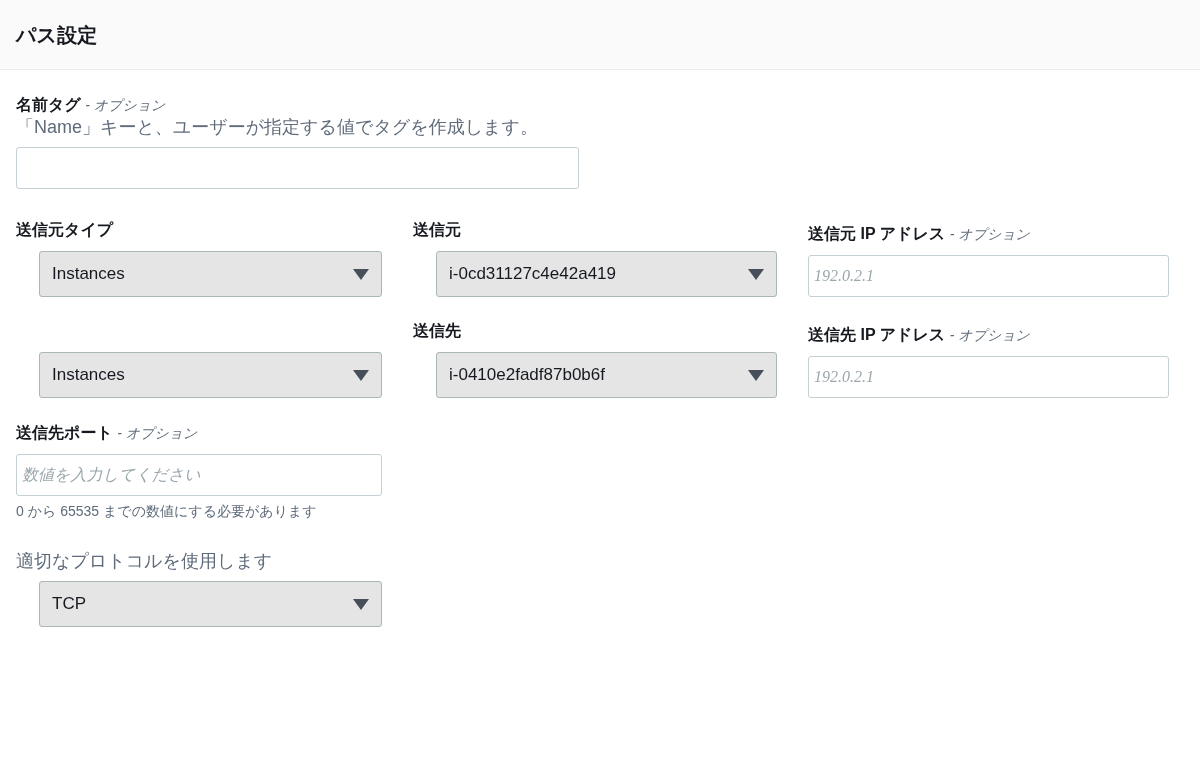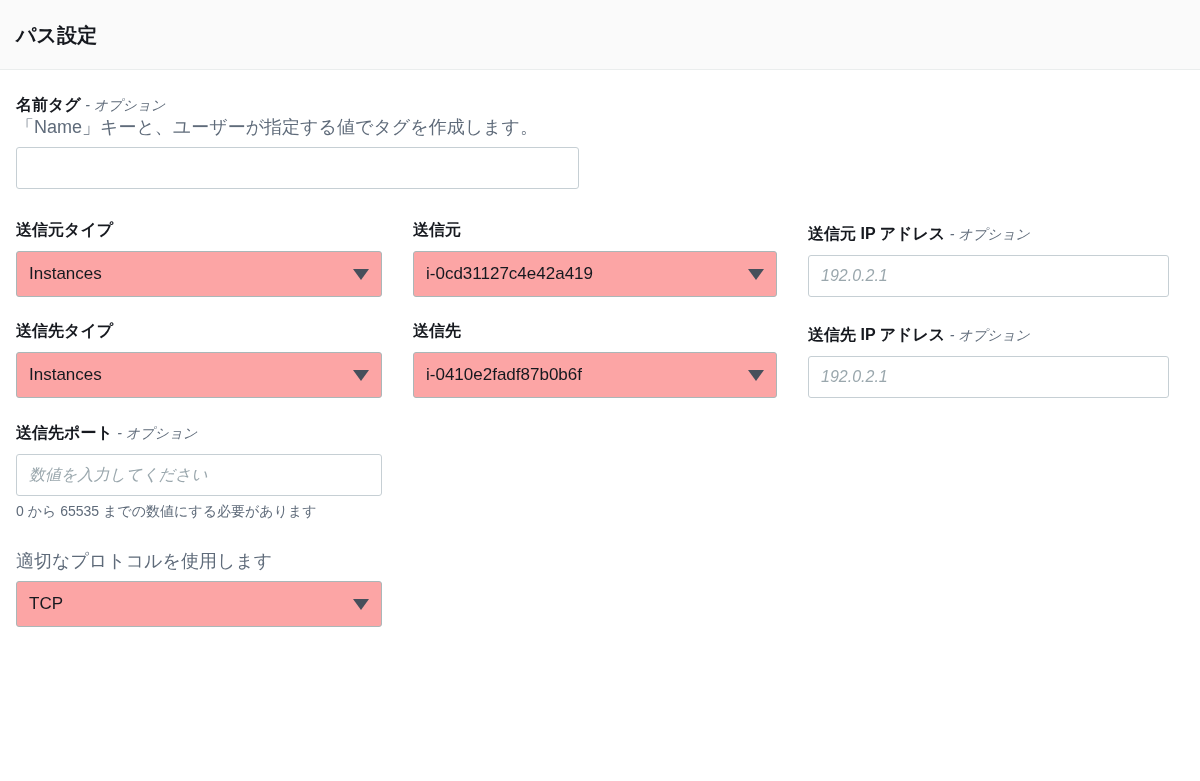--- a/index.html
+++ b/index.html
@@ -77,45 +77,46 @@
     max-width: 368px;
   }
 
   
   .txt-input {
     box-sizing: border-box;
     height: 42px;
     border: 1px solid #c6cfd4;
     border-radius: 3px;
     background: #ffffff;
-    font-family: Liberation Sans, sans-serif;
+    font-family: Liberation Serif, serif;
     font-size: 16px;
     color: #16191f;
-    padding: 0 12px;
+    padding: 0 5px;
     outline: none;
     display: block;
   }
   .txt-input::placeholder {
     color: #9aa7ad;
     font-style: italic;
     opacity: 1;
   }
 
   .select {
     position: relative;
     box-sizing: border-box;
     height: 46px;
     border: 1px solid #aab7b8;
     border-radius: 3px;
-    background: #fca5a5;
+    background: #e5e5e5;
     display: flex;
     align-items: center;
     padding: 0 12px;
     cursor: pointer;
     user-select: none;
+    margin-left: 23px;
   }
   .select .select-value {
     font-size: 17px;
     line-height: 22px;
     color: #16191f;
     font-weight: 400;
     white-space: nowrap;
     overflow: hidden;
     text-overflow: ellipsis;
     flex: 1;
@@ -208,21 +209,20 @@
         </div>
       </div>
 
     </div>
 
     <div class="section-gap-2"></div>
 
     <div class="row">
 
       <div class="col-1">
-        <div class="field-label">送信先タイプ</div>
         <div class="control-wrap label-to-control">
           <div class="select">
             <span class="select-value">Instances</span>
             <span class="chevron"></span>
           </div>
         </div>
       </div>
 
       <div class="col-2">
         <div class="field-label">送信先</div>

